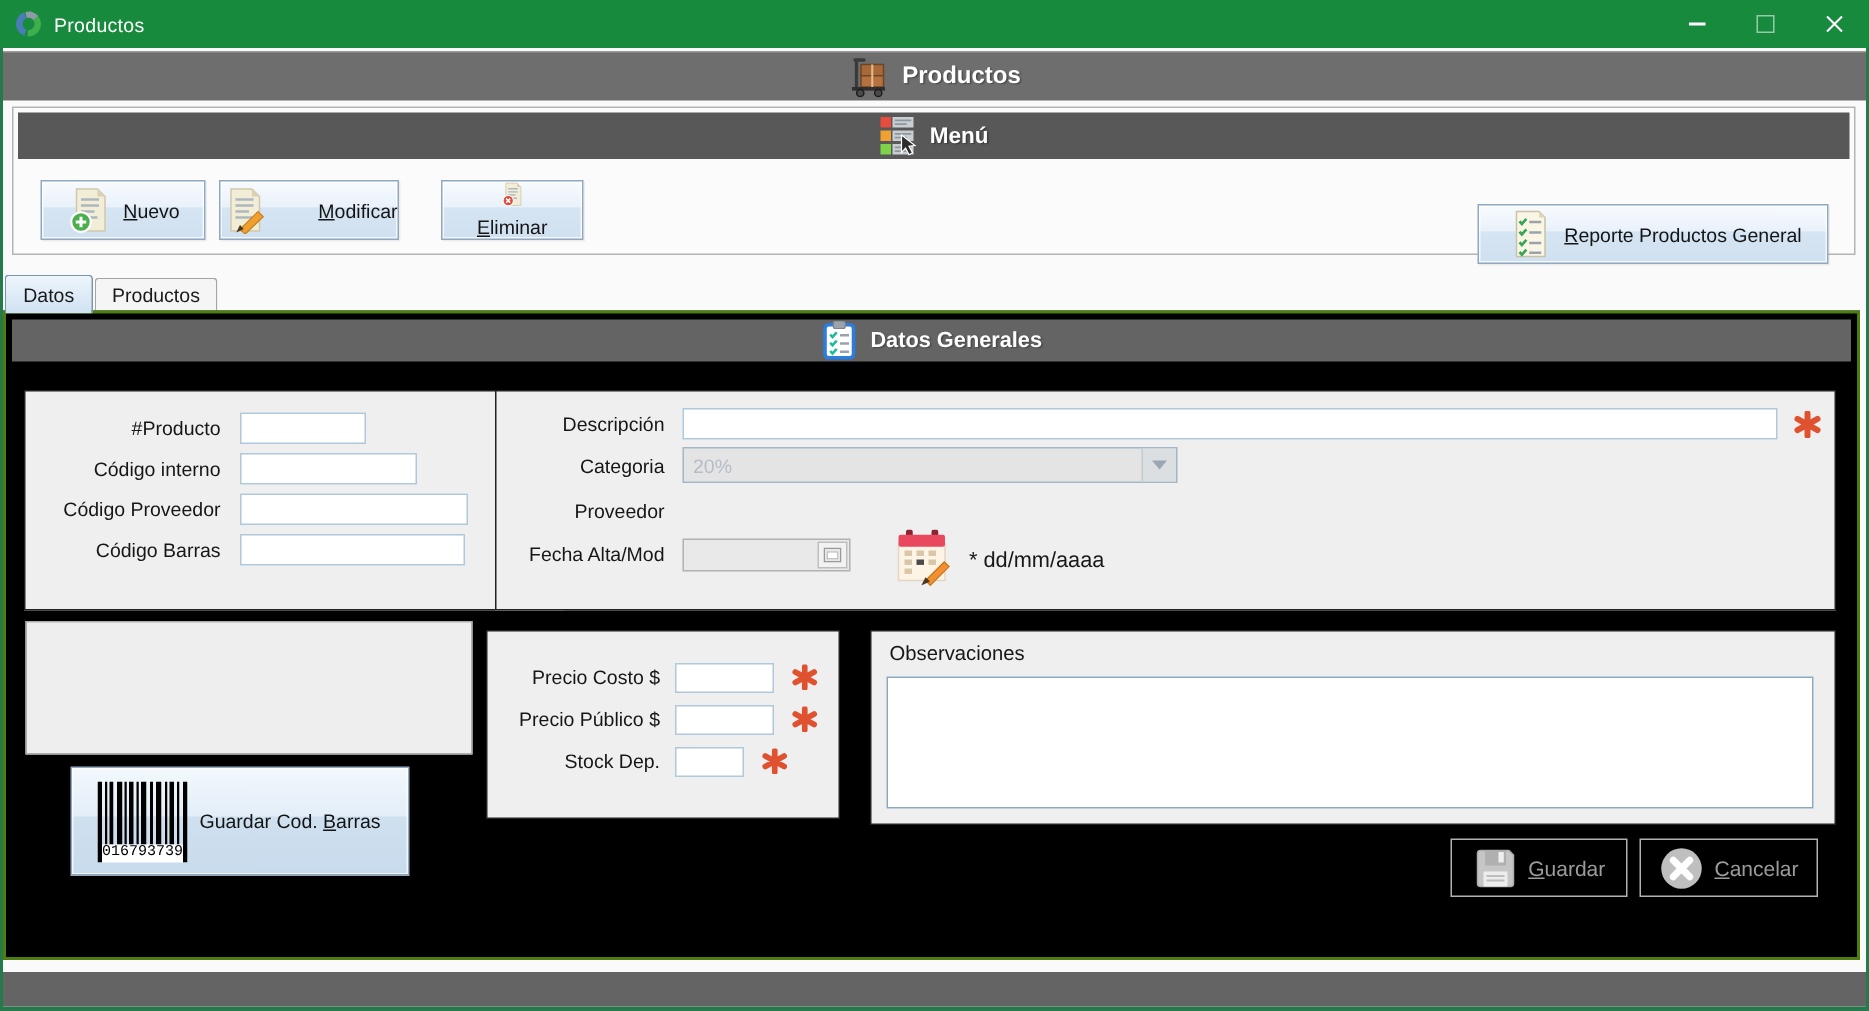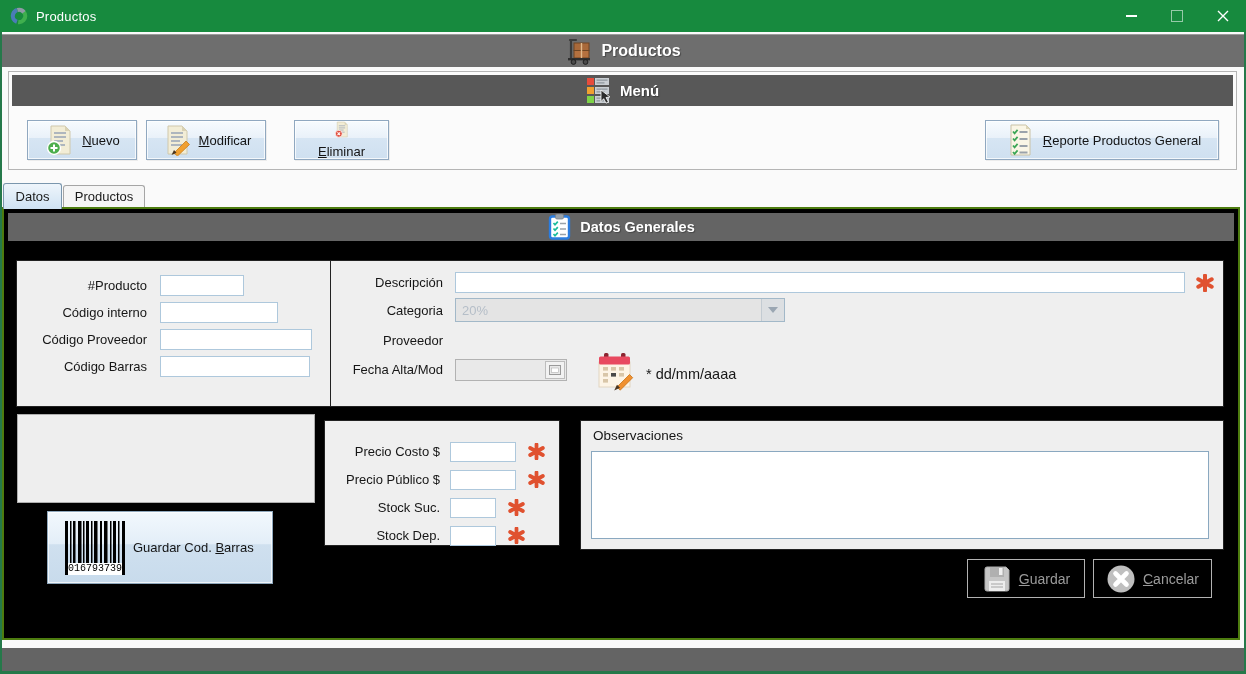--- a/index.html
+++ b/index.html
@@ -166,21 +166,21 @@
         <svg width="32" height="32" viewBox="0 0 32 32">
           <path d="M7 2 h14 l5 5 v23 h-19 z" fill="#f2edd6" stroke="#cfc8ac" stroke-width="1"></path>
           <path d="M21 2 l5 5 h-5 z" fill="#d9d2b4"></path>
           <path d="M10 9 h12 M10 13 h12 M10 17 h9 M10 21 h11" stroke="#aeb6be" stroke-width="1.8"></path>
           <circle cx="10" cy="24" r="6.5" fill="#4cae4c" stroke="#fff" stroke-width="1.4"></circle>
           <path d="M10 20.5 v7 M6.5 24 h7" stroke="#fff" stroke-width="2"></path>
         </svg>
         <span><span class="mn">N</span><span>uevo</span></span>
       </div>
 
-      <div class="tool-btn" style="left:137px;width:120px;">
+      <div class="tool-btn" style="left:137px;width:120px;justify-content:space-between;">
         <svg width="32" height="32" viewBox="0 0 32 32">
           <path d="M7 2 h14 l5 5 v23 h-19 z" fill="#f2edd6" stroke="#cfc8ac" stroke-width="1"></path>
           <path d="M21 2 l5 5 h-5 z" fill="#d9d2b4"></path>
           <path d="M10 9 h12 M10 13 h12 M10 17 h9 M10 21 h11" stroke="#aeb6be" stroke-width="1.8"></path>
           <path d="M13 29 L25 17 l3.5 3.5 L16.5 32z" fill="#f0a030" stroke="#c87f1d" stroke-width=".8"></path>
           <path d="M13 29 l-2.5 5 5-2.3z" fill="#4a3520" transform="translate(0,-3)"></path>
         </svg>
         <span><span class="mn">M</span><span>odificar</span></span>
       </div>
 
@@ -188,21 +188,21 @@
         <svg width="32" height="32" viewBox="0 0 32 32">
           <path d="M7 2 h14 l5 5 v23 h-19 z" fill="#f2edd6" stroke="#cfc8ac" stroke-width="1"></path>
           <path d="M21 2 l5 5 h-5 z" fill="#d9d2b4"></path>
           <path d="M10 9 h12 M10 13 h12 M10 17 h9 M10 21 h11" stroke="#aeb6be" stroke-width="1.8"></path>
           <circle cx="10" cy="24" r="6.5" fill="#e04b3b" stroke="#fff" stroke-width="1.4"></circle>
           <path d="M7.5 21.5 l5 5 M12.5 21.5 l-5 5" stroke="#fff" stroke-width="2"></path>
         </svg>
         <span><span class="mn">E</span><span>liminar</span></span>
       </div>
 
-      <div class="tool-btn" style="left:976px;width:234px;">
+      <div class="tool-btn" style="left:976px;width:234px;margin-top:16px;">
         <svg width="34" height="34" viewBox="0 0 34 34">
           <path d="M8 2 h15 l4 4 v26 h-19 z" fill="#faf6e6" stroke="#c9c2a6" stroke-width="1"></path>
           <path d="M23 2 l4 4 h-4 z" fill="#ddd6b8"></path>
           <path d="M10 8.5 l1.6 1.8 3-3.4 M10 15.5 l1.6 1.8 3-3.4 M10 22.5 l1.6 1.8 3-3.4 M10 29 l1.6 1.8 3-3.4" stroke="#3aa655" stroke-width="1.8" fill="none"></path>
           <path d="M16.5 9 h8 M16.5 16 h8 M16.5 23 h8 M16.5 29.5 h8" stroke="#9aa2aa" stroke-width="1.8"></path>
         </svg>
         <span><span class="mn">R</span><span>eporte Productos General</span></span>
       </div>
     </div>
 
@@ -329,27 +329,20 @@
           </svg>
         </div>
         <div class="f-row">
           <span class="f-label">Precio Público $</span>
           <input class="txt" style="width: 66px; height: 20px;" value="">
           <svg class="asterisk" style="margin-left:12px;" width="17" height="17" viewBox="0 0 18 18">
             <path d="M9 1.5 V16.5 M2.3 5.3 L15.7 12.7 M2.3 12.7 L15.7 5.3" stroke="#E0512F" stroke-width="4" stroke-linecap="round"></path>
           </svg>
         </div>
         <div class="f-row">
-          <span class="f-label">Stock Suc.</span>
-          <input class="txt" style="width: 46px; height: 20px;" value="">
-          <svg class="asterisk" style="margin-left:12px;" width="17" height="17" viewBox="0 0 18 18">
-            <path d="M9 1.5 V16.5 M2.3 5.3 L15.7 12.7 M2.3 12.7 L15.7 5.3" stroke="#E0512F" stroke-width="4" stroke-linecap="round"></path>
-          </svg>
-        </div>
-        <div class="f-row">
           <span class="f-label">Stock Dep.</span>
           <input class="txt" style="width: 46px; height: 20px;" value="">
           <svg class="asterisk" style="margin-left:12px;" width="17" height="17" viewBox="0 0 18 18">
             <path d="M9 1.5 V16.5 M2.3 5.3 L15.7 12.7 M2.3 12.7 L15.7 5.3" stroke="#E0512F" stroke-width="4" stroke-linecap="round"></path>
           </svg>
         </div>
       </div>
 
       <div class="dark-panel obs-panel">
         <span class="obs-label">Observaciones</span>

